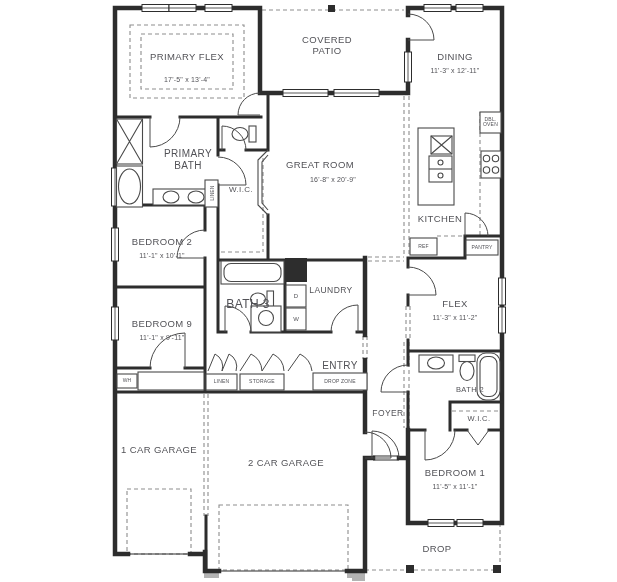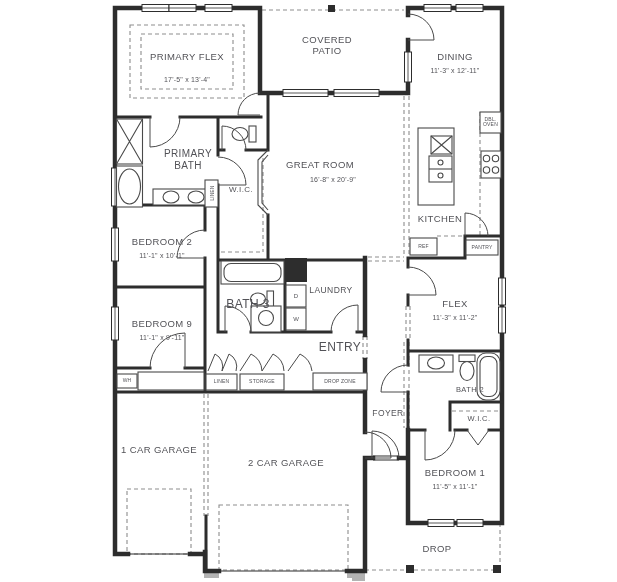--- a/index.html
+++ b/index.html
@@ -255,21 +255,21 @@
   <div class="lbl" style="left:440px;top:219px">KITCHEN</div>
 
   <div class="lbl" style="left:162px;top:242px">BEDROOM 2</div>
   <div class="dim" style="left:162px;top:255px">11'-1" x 10'-1"</div>
 
   <div class="lbl" style="left:162px;top:324px">BEDROOM 9</div>
   <div class="dim" style="left:162px;top:337px">11'-1" x 9'-11"</div>
 
   <div class="lbl" style="left:248px;top:304px;font-size:12px;white-space:nowrap">BATH 3</div>
   <div class="lbl" style="left:331px;top:290px;font-size:8.5px">LAUNDRY</div>
-  <div class="lbl" style="left:340px;top:347px;font-size:12px">ENTRY</div>
+  <div class="lbl" style="left:340px;top:366px;font-size:10px">ENTRY</div>
 
   <div class="lbl" style="left:455px;top:304px">FLEX</div>
   <div class="dim" style="left:455px;top:317px">11'-3" x 11'-2"</div>
 
   <div class="lbl" style="left:470px;top:390px;width:32px;font-size:7.5px">BATH 2</div>
   <div class="lbl" style="left:479px;top:419px;font-size:7.5px">W.I.C.</div>
   <div class="lbl" style="left:388px;top:413px;font-size:8.5px">FOYER</div>
 
   <div class="lbl" style="left:455px;top:473px">BEDROOM 1</div>
   <div class="dim" style="left:455px;top:486px">11'-5" x 11'-1"</div>

